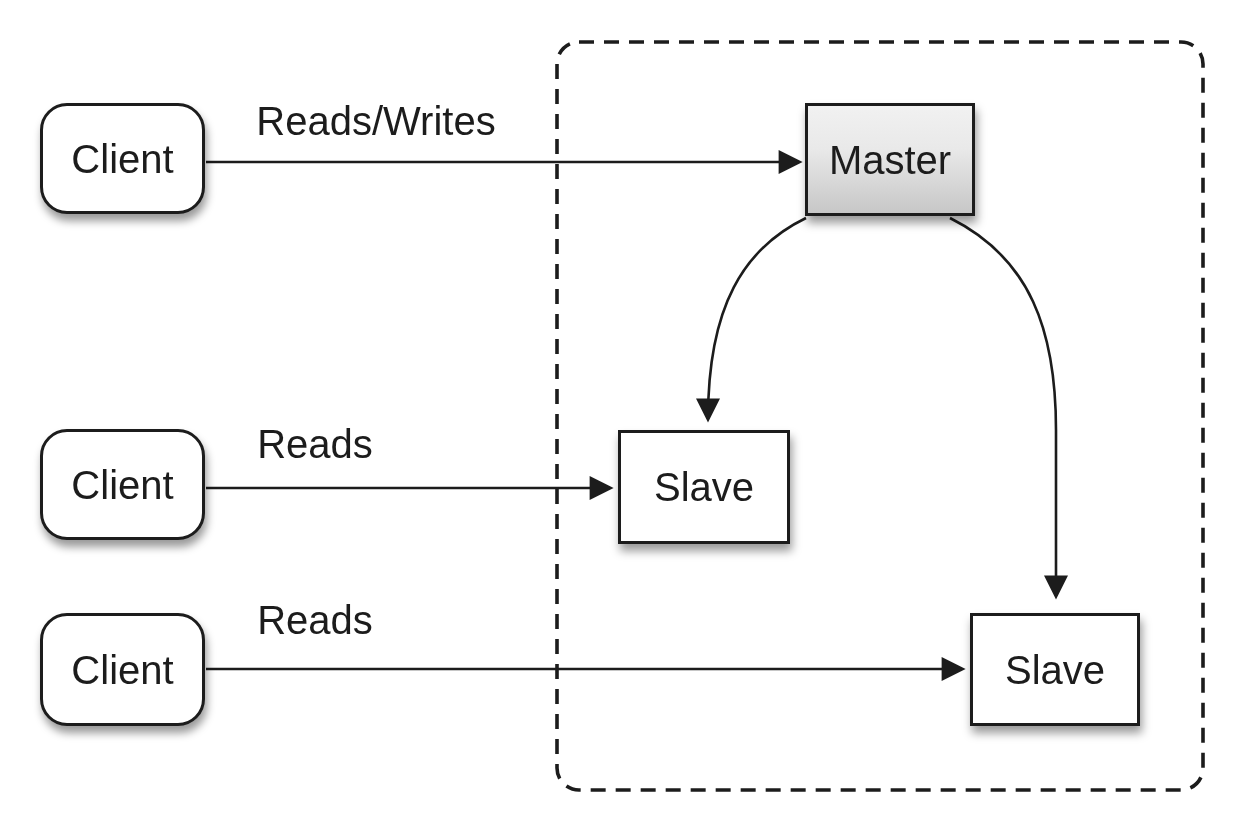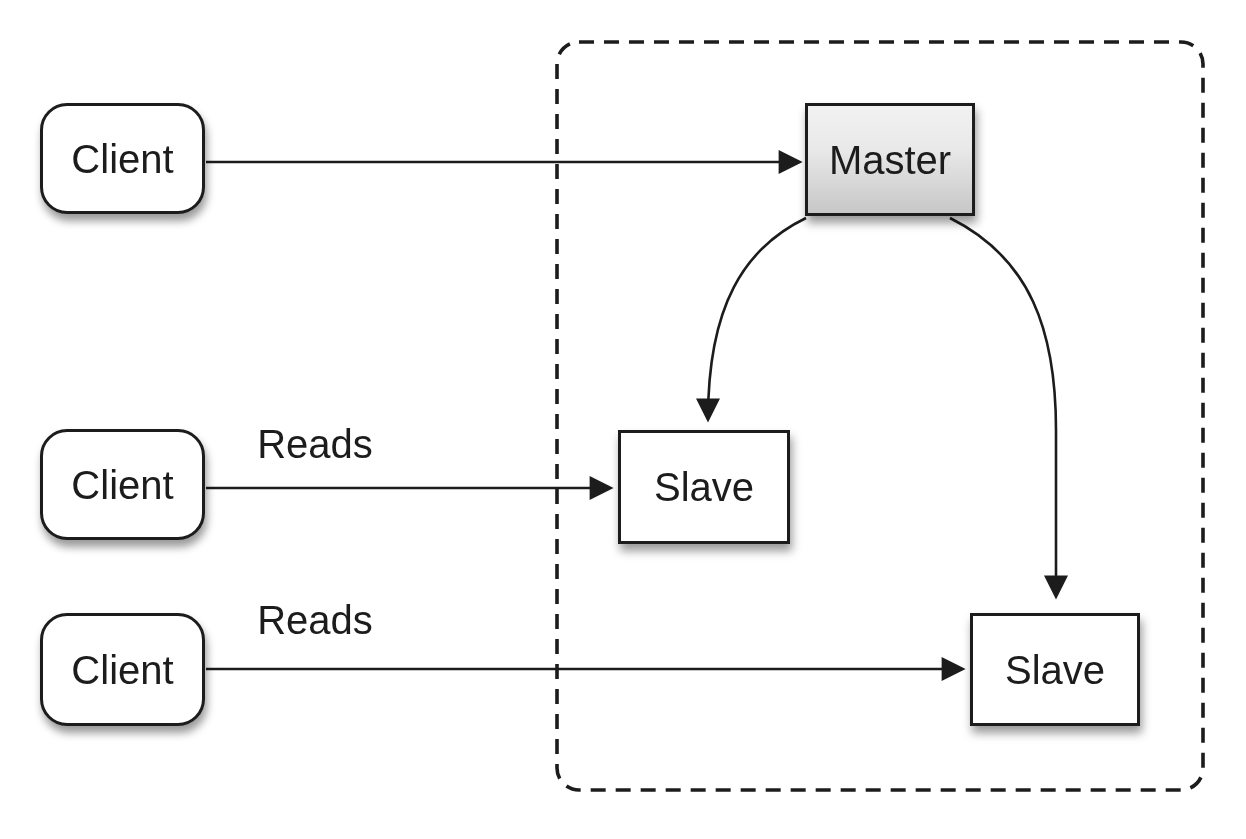--- a/index.html
+++ b/index.html
@@ -114,16 +114,17 @@
     <span>Master</span>
   </div>
 
   <div class="node slave-left">
     <span>Slave</span>
   </div>
   <div class="node slave-right">
     <span>Slave</span>
   </div>
 
+  <div class="edge-label lbl-reads-writes">Reads/Writes</div>
   <div class="edge-label lbl-reads-mid">Reads</div>
   <div class="edge-label lbl-reads-bot">Reads</div>
 
 </div>
 
 </body></html>

